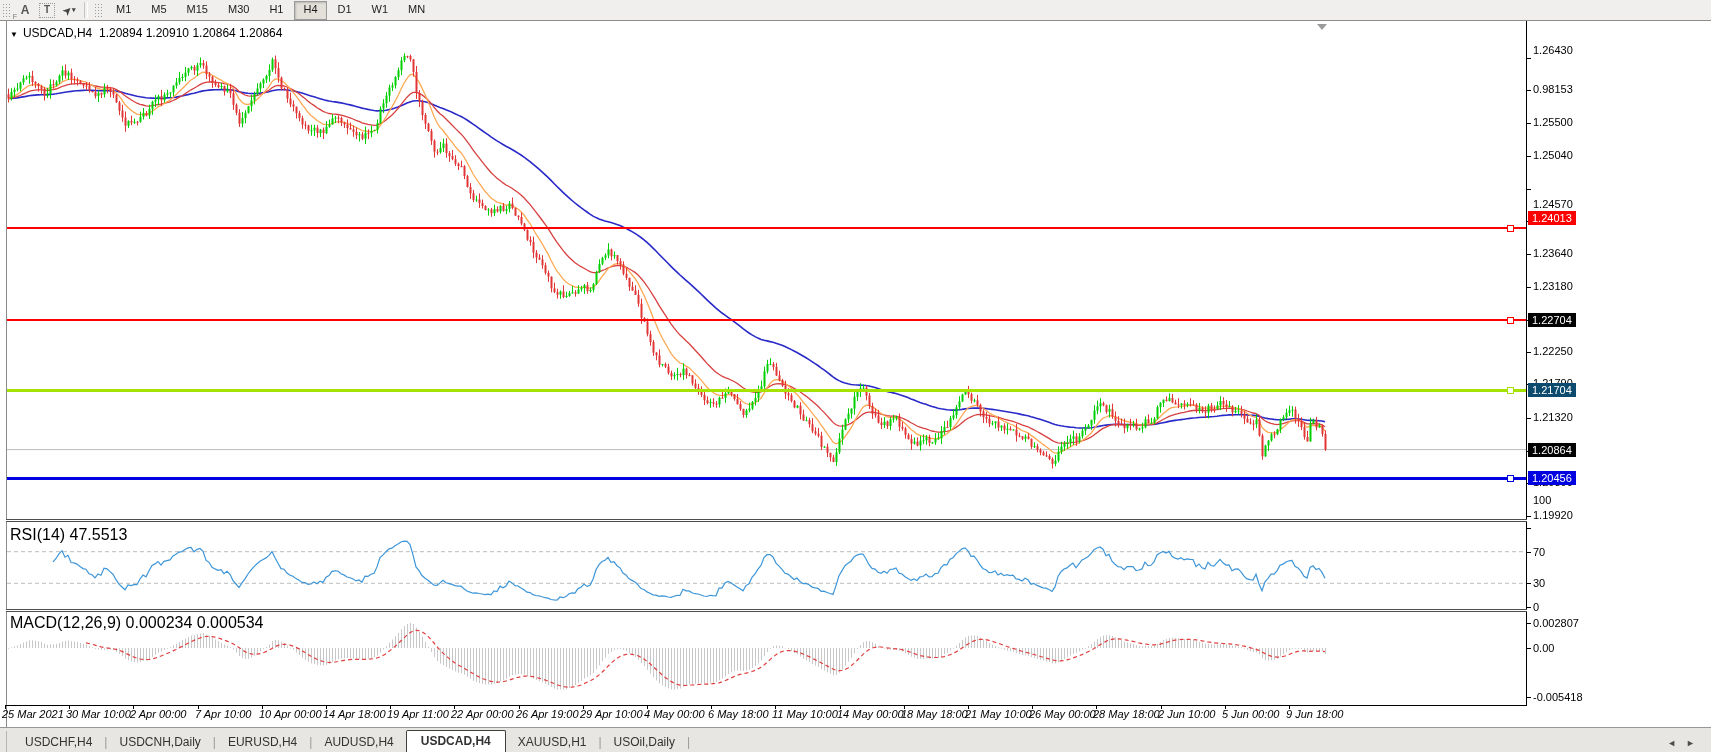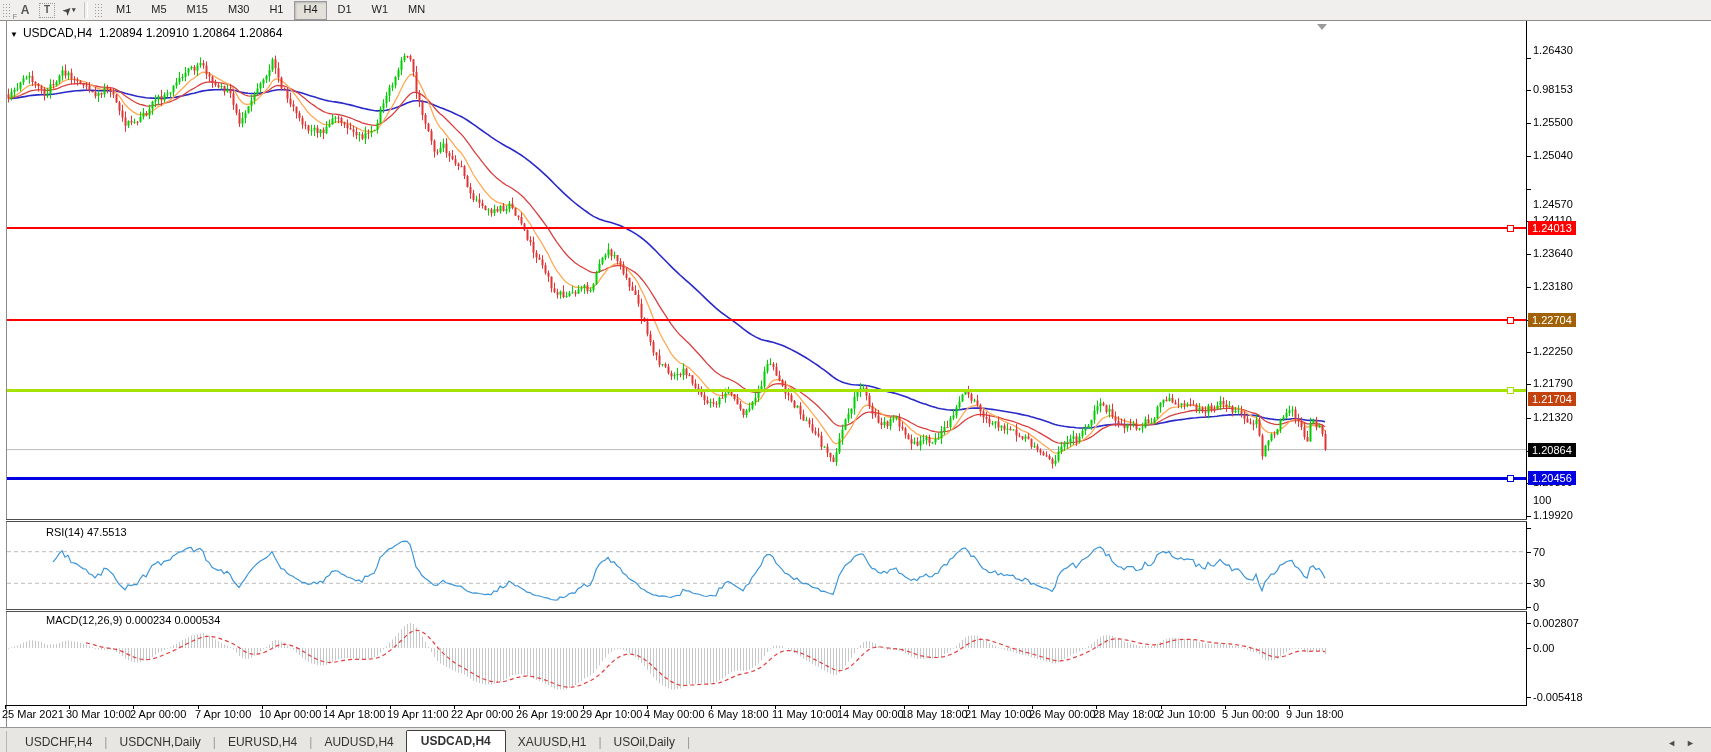--- a/index.html
+++ b/index.html
@@ -34,23 +34,23 @@
   .title-caret{font-size:8px;color:#000;margin-right:5px;}
   .shift-marker{position:absolute;left:1317px;top:24px;width:0;height:0;
      border-left:5px solid transparent;border-right:5px solid transparent;border-top:6px solid #9a9a9a;}
   .hline{position:absolute;z-index:5;}
   .hline .handle{position:absolute;right:12px;top:-2px;width:5px;height:5px;background:#fff;border:1px solid currentColor;}
   
   .tick{position:absolute;left:1527px;width:4px;height:1px;background:#000;}
   .ticklabel{position:absolute;left:1533px;font-size:11px;color:#000;white-space:nowrap;}
   .pricetag{position:absolute;left:1528px;z-index:6;color:#fff;font-size:11px;
             padding:0 4px;height:14px;line-height:14px;white-space:nowrap;}
-  .panel-label{position:absolute;font-size:11px;color:#000;white-space:nowrap;z-index:4;margin-left:36px;}
+  .panel-label{position:absolute;font-size:16px;color:#000;white-space:nowrap;z-index:4;}
   
-  .datelabel{position:absolute;top:708px;font-size:11px;color:#000;white-space:nowrap;}
+  .datelabel{position:absolute;top:708px;font-size:11px;color:#000;white-space:nowrap;font-style:italic;}
   .datetick{position:absolute;top:705px;width:1px;height:4px;background:#000;}
   
   .tabbar{position:absolute;left:0;top:727px;width:1711px;height:25px;background:#e8e6e2;
           border-top:1px solid #979797;display:flex;align-items:flex-end;font-size:12px;color:#333;}
   .tabnotch{width:6px;height:22px;border-right:1px solid #b5b5b5;margin-right:6px;}
   .tab{padding:3px 12px 4px 12px;white-space:nowrap;cursor:default;}
   .tab.active{background:#fff;border:1px solid #3f3f3f;border-bottom:none;font-weight:bold;
               padding:3px 14px 5px 14px;margin-bottom:0;border-radius:2px 2px 0 0;}
   .tabsep{color:#9a9a9a;padding:3px 0 4px 0;}
   .tab-scroll{position:absolute;right:6px;bottom:5px;font-size:9px;color:#4d4d4d;letter-spacing:10px;}
@@ -1482,29 +1482,29 @@
     <div class="ticklabel" style="top:617px">0.002807</div>
     <div class="tick" style="top:648px"></div>
     <div class="ticklabel" style="top:642px">0.00</div>
     <div class="tick" style="top:697px"></div>
     <div class="ticklabel" style="top:691px">-0.005418</div>
   </div>
 <div id="level-layer">
     <div class="hline" style="left:7px;top:227px;width:1519px;height:2px;background:#fe0000;color:#fe0000">
       <span class="handle"></span>
     </div>
-    <div class="pricetag" style="top:221px;background:#fe0000">1.24013</div>
+    <div class="pricetag" style="top:211px;background:#fe0000">1.24013</div>
     <div class="hline" style="left:7px;top:319px;width:1519px;height:2px;background:#fe0000;color:#fe0000">
       <span class="handle"></span>
     </div>
-    <div class="pricetag" style="top:313px;background:#a16207">1.22704</div>
+    <div class="pricetag" style="top:313px;background:#000000">1.22704</div>
     <div class="hline" style="left:7px;top:389px;width:1519px;height:3px;background:#a6e200;color:#a6e200">
       <span class="handle"></span>
     </div>
-    <div class="pricetag" style="top:392px;background:#c2410c">1.21704</div>
+    <div class="pricetag" style="top:383px;background:#0c4a6e">1.21704</div>
     <div class="hline" style="left:7px;top:477px;width:1519px;height:3px;background:#0000e0;color:#0000e0">
       <span class="handle"></span>
     </div>
     <div class="pricetag" style="top:471px;background:#0000e0">1.20456</div>
     <div class="pricetag" style="top:443px;background:#000000">1.20864</div>
   </div>
 <div id="date-layer">
     <div class="datetick" style="left:5px"></div>
     <div class="datelabel" style="left:2px">25 Mar 2021</div>
     <div class="datetick" style="left:69px"></div>

